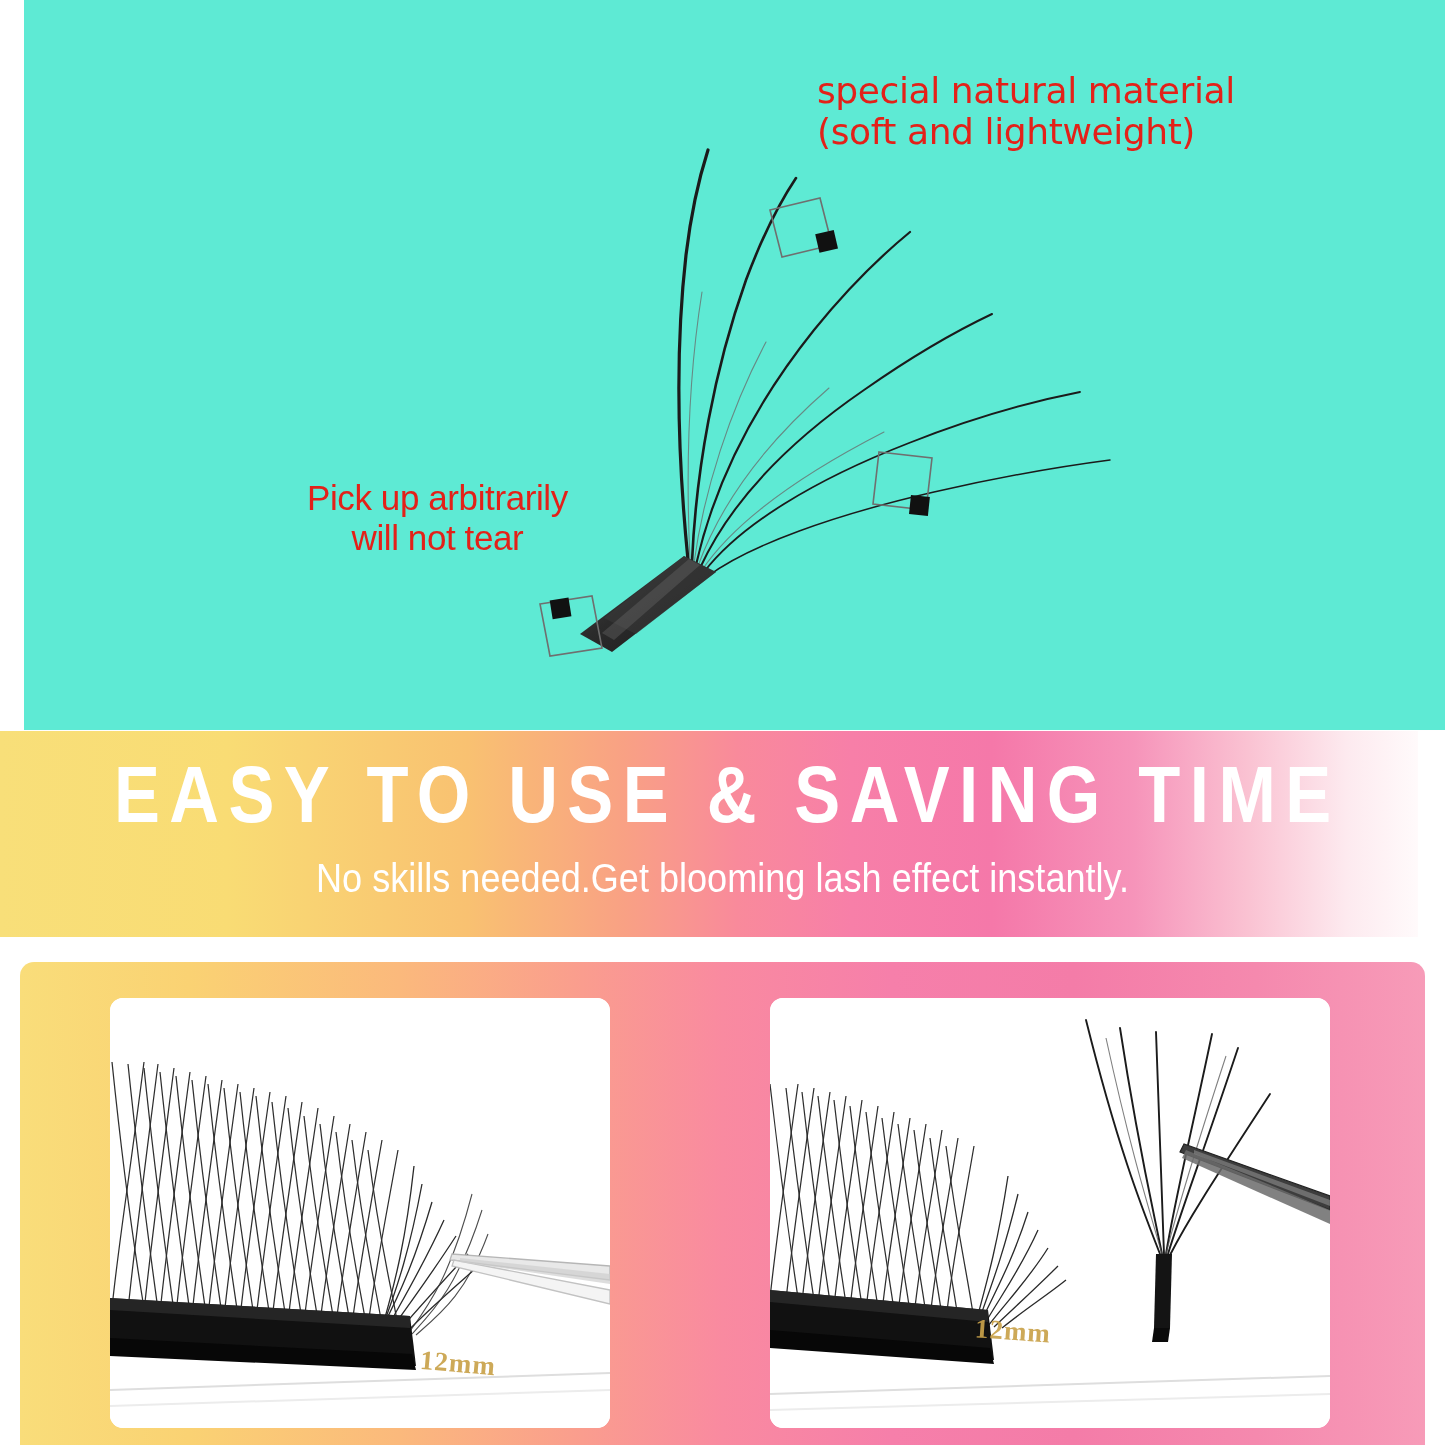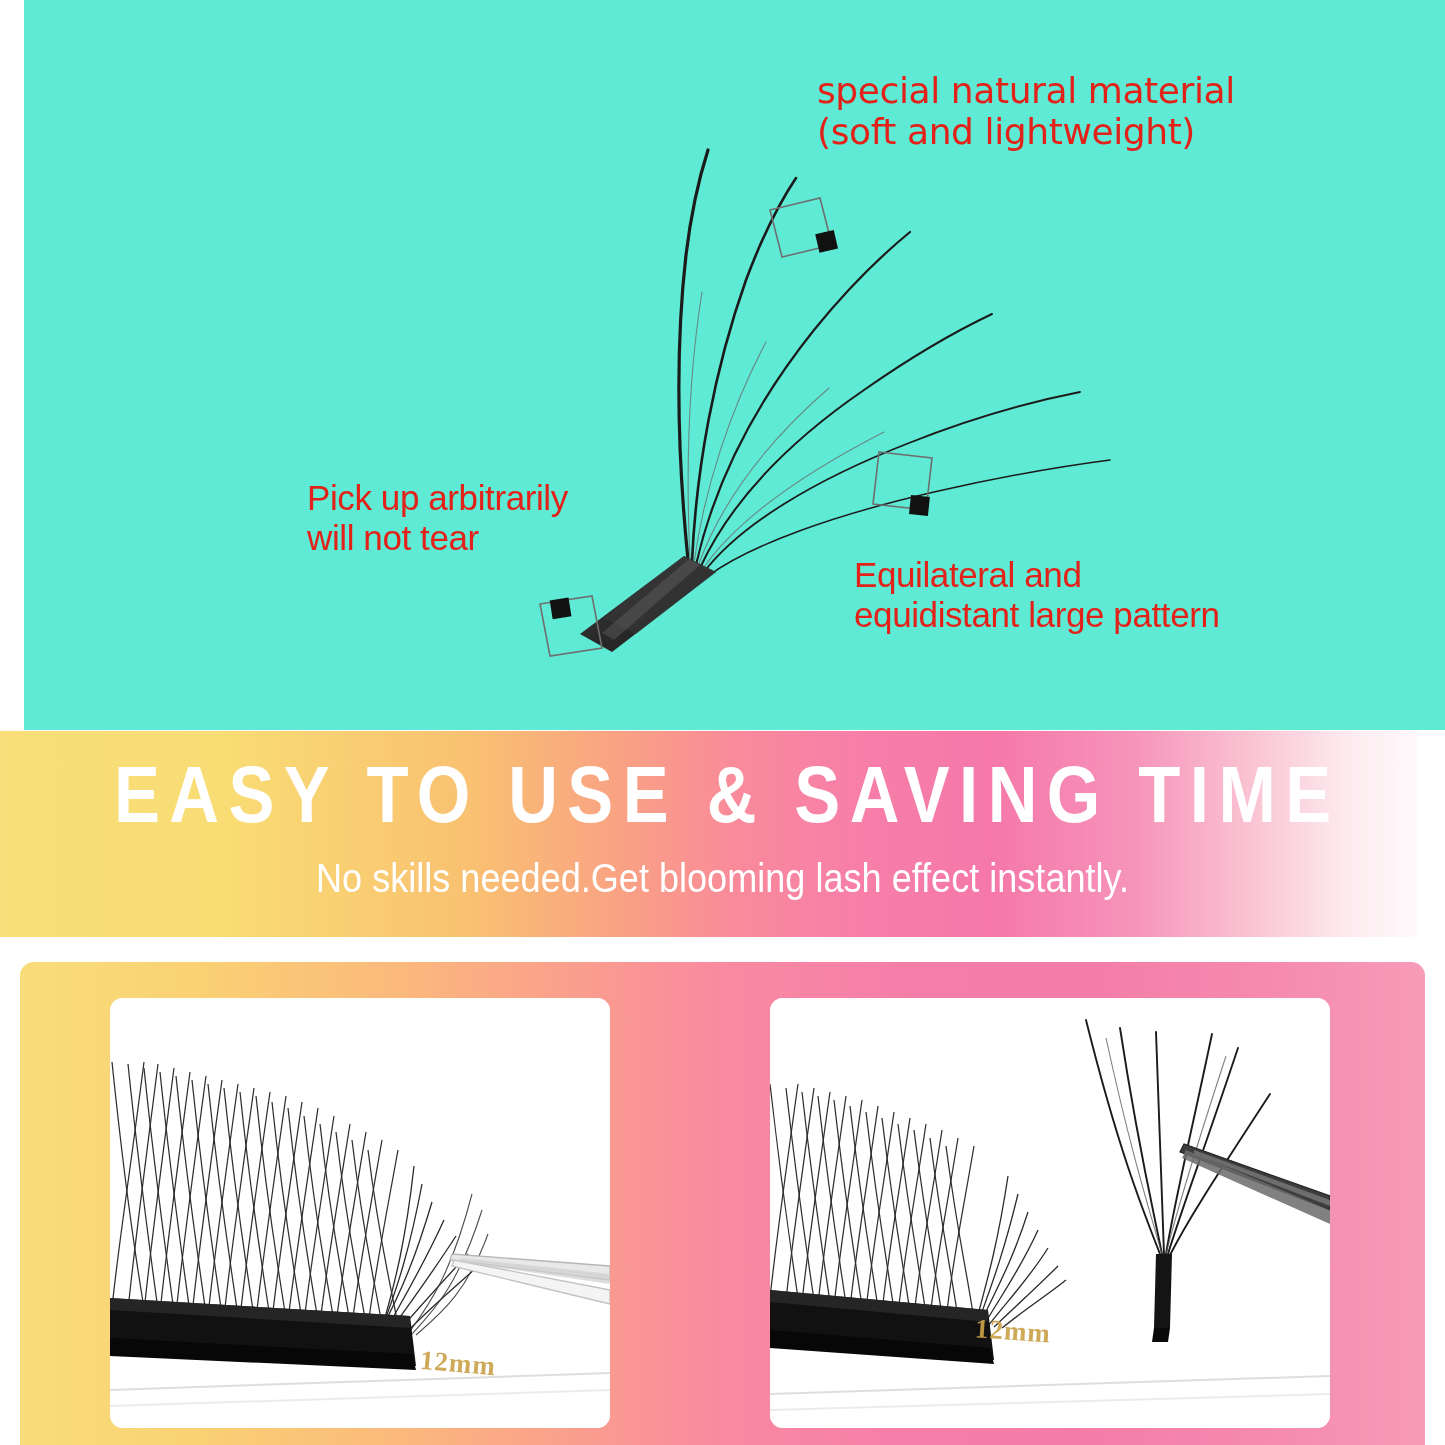--- a/index.html
+++ b/index.html
@@ -21,21 +21,21 @@
   .callout{
     position:absolute;
     color:#E32119;
     font-family:"DejaVu Sans", sans-serif;
     font-weight:400;
     line-height:1.14;
     white-space:pre-line;
     letter-spacing:-0.4px;
   }
   .callout-material{ left:793px; top:70px; font-size:36px; }
-  .callout-pick{ left:283px; top:478px; font-size:35px; font-family:"Liberation Sans", sans-serif;}
+  .callout-pick{ left:283px; top:478px; font-size:35px; font-family:"Liberation Sans", sans-serif;text-align:center;}
   .callout-equal{ left:830px; top:555px; font-size:35px; font-family:"Liberation Sans", sans-serif;}
 
   
   .banner{
     position:absolute;left:0;top:731px;width:1418px;height:206px;
     background:linear-gradient(90deg,
         #F8DF79 0%,
         #F9DC74 16%,
         #F9C171 33%,
         #F9A184 44%,
@@ -166,22 +166,20 @@
       <rect x="527" y="599" width="19" height="19" fill="#111111" transform="rotate(-9 536 608)"></rect>
     </g>
   </svg>
 
   <div class="callout callout-material">special natural material
 (soft and lightweight)</div>
 
   <div class="callout callout-pick">Pick up arbitrarily
 will not tear</div>
 
-  <div class="callout callout-equal">Equilateral and
-equidistant large pattern</div>
 </div>
 
 <div class="banner">
   <div class="banner-title">EASY TO USE &amp; SAVING TIME</div>
   <div class="banner-sub">No skills needed.Get blooming lash effect instantly.</div>
 </div>
 
 <div class="photo-panel">
 
   <div class="photo-card card-left">

